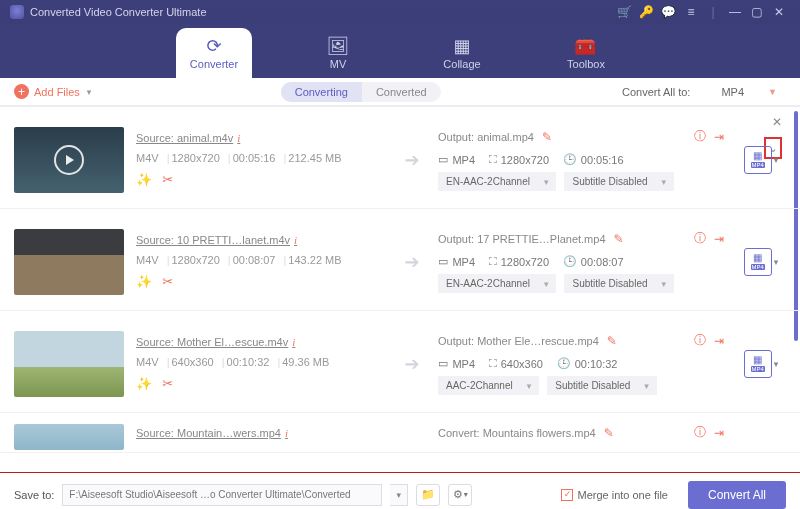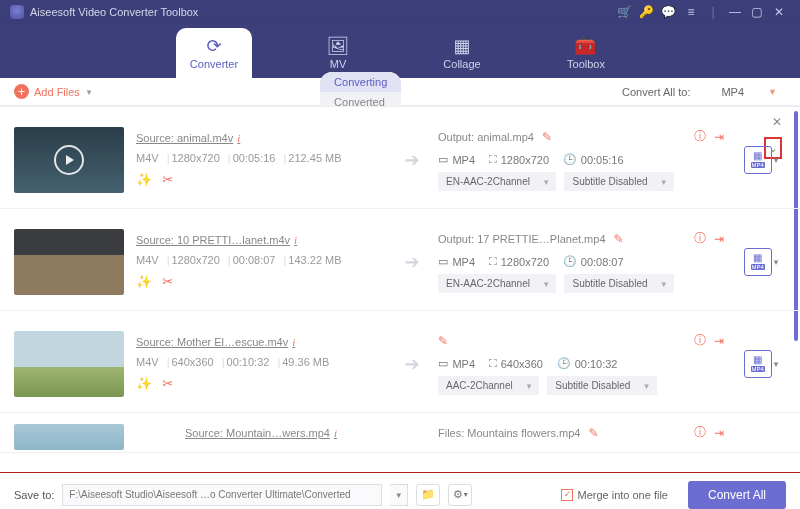--- a/index.html
+++ b/index.html
@@ -12,21 +12,21 @@
 
 .tab-strip { height: 54px; background: #3c3f7a; display: flex; justify-content: center; gap: 48px; align-items: flex-end; }
 .tab { width: 76px; height: 50px; display: flex; flex-direction: column; align-items: center; justify-content: center; color: #cfd0ea; cursor: pointer; border-radius: 10px 10px 0 0; }
 .tab.active { background: #fff; color: #5a5dc0; }
 .tab .t-icon { font-size: 18px; line-height: 1; margin-bottom: 3px; }
 .tab .t-label { font-size: 11px; }
 
 .toolbar { height: 28px; background: #fff; display: flex; align-items: center; padding: 0 14px; border-bottom: 1px solid #ececf1; gap: 8px; }
 .add-btn { display: flex; align-items: center; gap: 5px; color: #f0725f; cursor: pointer; font-size: 11px; }
 .add-circle { width: 15px; height: 15px; border-radius: 50%; background: #f0725f; color: #fff; display:flex;align-items:center;justify-content:center; font-size:12px; line-height:1;}
-.seg-group { display:flex; background:#f1f1f6; border-radius:12px; overflow:hidden; font-size:11px;flex-direction:column; }
+.seg-group { display:flex; background:#f1f1f6; border-radius:12px; overflow:hidden; font-size:11px; }
 .seg { padding: 4px 14px; cursor:pointer; color:#888; }
 .seg.active { background:#e2e2f5; color:#5a5dc0; }
 .conv-all { display:flex; align-items:center; gap:22px; font-size:11px; color:#666; }
 .conv-select { display:flex; align-items:center; gap:24px; padding:3px 8px; border:1px solid rgba(0,0,0,0); cursor:pointer; }
 .conv-select .tri { color:#e98; font-size:9px; }
 
 .file-list { height: 366px; overflow-y: auto; background:#fff; border-top:1px solid #ececf1; position:relative;}
 .scrollbar-ind { position:absolute; right:2px; top:4px; width:4px; height:230px; background:#6b6ed0; border-radius:2px; }
 
 .item { display:flex; align-items:center; padding: 10px 14px 6px 14px; gap:12px; border-bottom:1px solid #f1f1f4; min-height:102px; position:relative;}
@@ -74,21 +74,21 @@
 .sq-btn { width:24px;height:22px;border:1px solid #dcdce4;border-radius:3px;display:flex;align-items:center;justify-content:center;cursor:pointer;color:#777;font-size:11px;}
 .merge { display:flex;align-items:center;gap:4px; margin-left:auto; color:#666;}
 .merge .chk { width:12px;height:12px;border:1.5px solid #f0725f; display:flex;align-items:center;justify-content:center;color:#f0725f;font-size:9px;line-height:1;}
 .convert-btn { background:#6b6ed0; color:#fff; padding:7px 20px; border-radius:3px; cursor:pointer; font-size:12px; margin-left:12px;}
 </style>
 </head>
 <body>
 
 <div class="title-bar">
   <div class="logo"></div>
-  <span>Aiseesoft Video Converter Toolbox</span>
+  <span>Converted Video Converter Ultimate</span>
   <div class="spacer"></div>
   <span class="tb-icon">🛒</span>
   <span class="tb-icon">🔑</span>
   <span class="tb-icon">💬</span>
   <span class="tb-icon">≡</span>
   <span class="tb-icon" style="color:#6d6fa8">|</span>
   <span class="tb-icon">—</span>
   <span class="tb-icon">▢</span>
   <span class="tb-icon">✕</span>
 </div>
@@ -260,20 +260,21 @@
         <span class="sep">49.36 MB</span>
       </div>
       <div class="edit-icons">
         <span>✨</span>
         <span>✂</span>
       </div>
     </div>
     <div class="arrow-col">➔</div>
     <div class="out-col">
       <div class="out-top">
+        <span style="color:#888">Output: Mother Ele…rescue.mp4</span>
         <span class="orange">✎</span>
         <span class="orange end">ⓘ</span>
         <span class="orange">⇥</span>
       </div>
       <div class="out-mid">
         <span class="mi">
             <span>▭</span>
             <span>MP4</span>
           </span>
         <span class="mi">
@@ -296,29 +297,29 @@
     </div>
     <div class="fmt-col">
       <div class="fmt-box">
           <span class="fi">▦</span>
           <span class="fl">MP4</span>
         </div>
       <span class="fmt-dd">▾</span>
     </div>
   </div>
 
-  <div class="item" style="min-height:40px;padding-top:8px;padding-bottom:0;text-align:center;">
+  <div class="item" style="min-height:40px;padding-top:8px;padding-bottom:0;">
     <div class="thumb v4" style="height:26px;"></div>
     <div class="src-col">
       <div class="row-label"><span>Source: Mountain…wers.mp4</span><span class="i-info">i</span></div>
     </div>
     <div class="arrow-col"></div>
     <div class="out-col">
       <div class="out-top">
-        <span style="color:#888">Files: Mountains flowers.mp4</span>
+        <span style="color:#888">Convert: Mountains flowers.mp4</span>
         <span class="orange">✎</span>
         <span class="orange end">ⓘ</span>
         <span class="orange">⇥</span>
       </div>
     </div>
     <div class="fmt-col"></div>
   </div>
 </div>
 
 <div class="bottom-bar">

